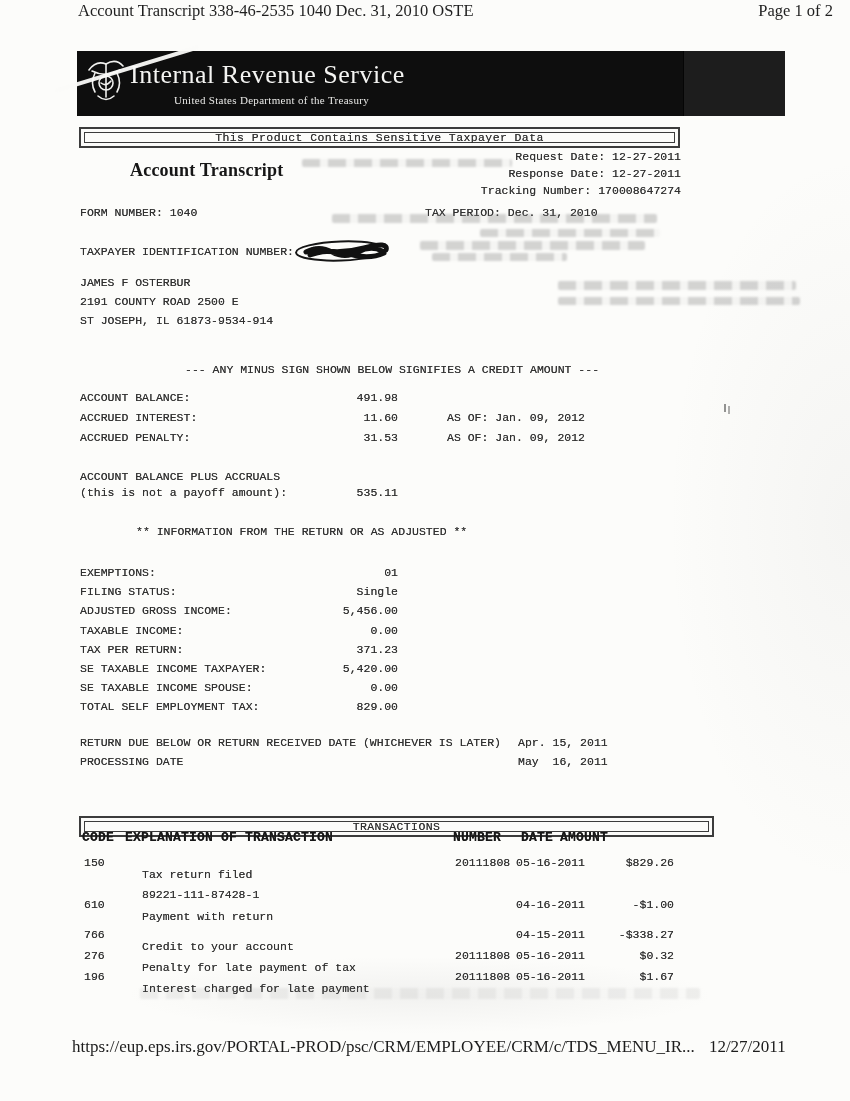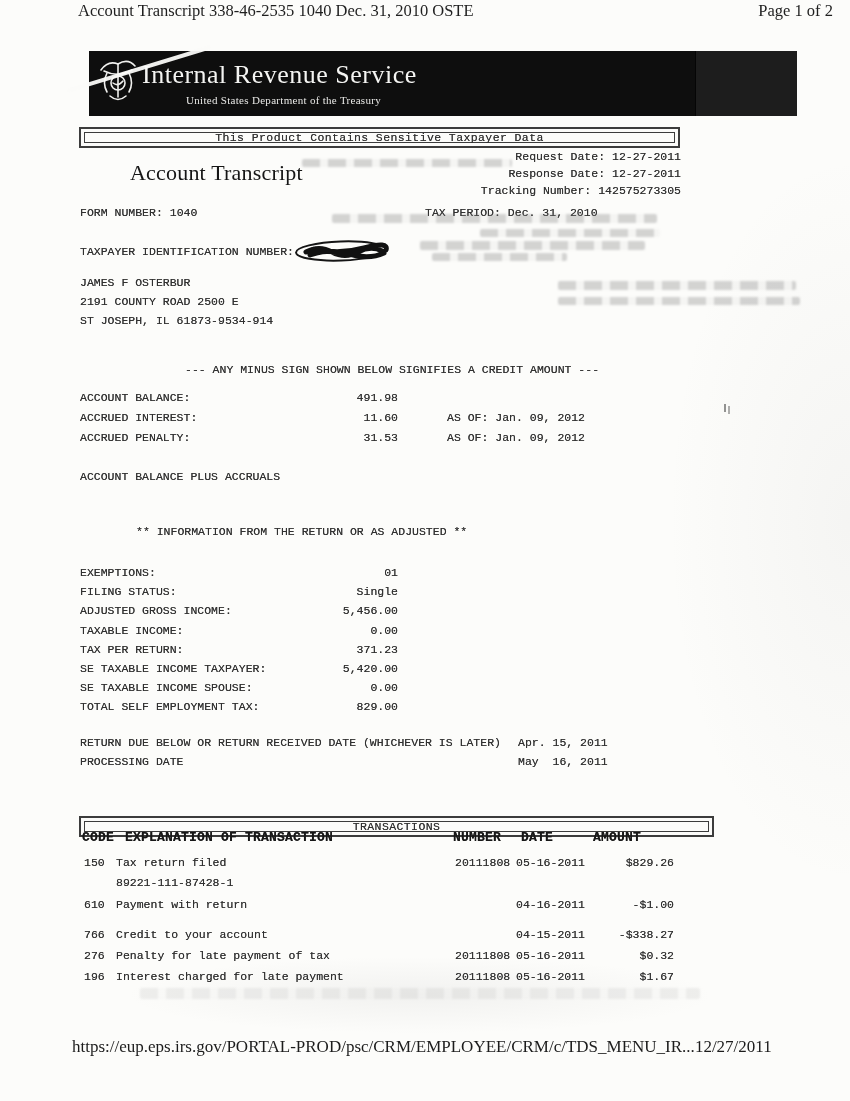--- a/index.html
+++ b/index.html
@@ -14,54 +14,54 @@
   }
   .abs { position:absolute; }
   .mono {
     font-family:"Liberation Mono","DejaVu Sans Mono",monospace;
     font-size:11.5px; color:#303030; white-space:pre;
     text-shadow:0 0 .4px rgba(45,45,45,.75);
   }
   .serif { font-family:"Liberation Serif","DejaVu Serif",serif; color:#1f1f1f; }
   .print-hdr { top:1px; left:78px; right:17px; display:flex; justify-content:space-between; font-size:16.5px; }
   
-  .banner { left:77px; top:51px; width:708px; height:65px; background:#0e0e0e;margin-left:12px; }
+  .banner { left:77px; top:51px; width:708px; height:65px; background:#0e0e0e; }
   .banner-seam { position:absolute; left:606px; top:0; width:102px; height:65px; background:#1d1d1d; border-left:1px solid #050505; }
   .banner-title { position:absolute; left:53px; top:9px; font-size:26px; color:#f4f4f2; letter-spacing:.5px; }
   .banner-sub { position:absolute; left:97px; top:43px; font-size:11px; color:#e9e9e7; letter-spacing:.3px; }
   .scratch { position:absolute; left:-22px; top:38px; width:150px; height:4px; background:#fbfbf9; transform:rotate(-17deg); transform-origin:left center; border-radius:2px; opacity:.95; }
   
   .boxed {
     position:absolute; left:79px; width:601px; height:21px;
     border:2px solid #3c3c3c;
     box-shadow: inset 0 0 0 3px #fbfbf9, inset 0 0 0 4px #3c3c3c;
     display:flex; align-items:center; justify-content:center;
   }
   .boxed .mono { font-size:11.5px; letter-spacing:.4px; }
-  .doc-title { left:130px; top:160px; font-size:22px; font-weight:normal; color:#161616; letter-spacing:.2px; }
+  .doc-title { left:130px; top:160px; font-size:18px; font-weight:bold; color:#161616; letter-spacing:.2px; }
   .meta-block { left:380px; top:148px; width:301px; text-align:right; line-height:17px; }
   
   .line { position:absolute; left:0; width:100%; height:14px; }
   .c-label { position:absolute; left:80px; }
   .c-value { position:absolute; left:230px; width:168px; text-align:right; }
   .c-asof  { position:absolute; left:447px; }
   .c-date  { position:absolute; left:518px; }
   
   .th { font-weight:bold; font-size:13px; color:#171717; letter-spacing:.2px; }
   .t-code { position:absolute; left:84px; }
-  .t-expl { position:absolute; left:116px; }
+  .t-expl { position:absolute; left:142px;margin-top:12px; }
   .t-cycle { position:absolute; left:455px; }
   .t-date { position:absolute; left:516px; width:70px; }
   .t-amount { position:absolute; left:560px; width:114px; text-align:right; }
   .h-code { position:absolute; left:82px; }
   .h-expl { position:absolute; left:125px; }
   .h-cycle { position:absolute; left:453px; }
   .h-date { position:absolute; left:521px; }
-  .h-amount { position:absolute; left:560px; width:114px; text-align:center; }
-  .footer-line { left:72px; top:1037px; display:flex; font-size:17px; color:#1c1c1c; }
+  .h-amount { position:absolute; left:560px; width:114px; text-align:left; }
+  .footer-line { left:72px; top:1037px; display:flex; gap:14px; font-size:17px; color:#1c1c1c; }
   
   .ghost {
     position:absolute; filter:blur(1px); border-radius:2px;
     background:repeating-linear-gradient(90deg, rgba(125,125,125,.32) 0 18px, rgba(125,125,125,.05) 18px 26px);
   }
   .speck { position:absolute; width:2px; height:8px; background:rgba(60,60,60,.55); box-shadow:4px 2px 0 0 rgba(60,60,60,.4); }
 </style>
 </head>
 <body>
 
@@ -92,21 +92,21 @@
   </div>
 
   <div class="boxed" style="top:127px">
     <span class="mono">This Product Contains Sensitive Taxpayer Data</span>
   </div>
 
   <div class="abs serif doc-title">Account Transcript</div>
   <div class="abs meta-block">
     <div class="mono"><span>Request Date:</span> <span>12-27-2011</span></div>
     <div class="mono"><span>Response Date:</span> <span>12-27-2011</span></div>
-    <div class="mono"><span>Tracking Number:</span> <span>142575273305</span></div>
+    <div class="mono"><span>Tracking Number:</span> <span>170008647274</span></div>
   </div>
 
   <div class="abs mono" style="left:80px;top:206px"><span>FORM NUMBER:</span> <span>1040</span></div>
   <div class="abs mono" style="left:425px;top:206px"><span>TAX PERIOD:</span> <span>Dec. 31, 2010</span></div>
 
   <div class="abs mono" style="left:80px;top:245px">TAXPAYER IDENTIFICATION NUMBER:</div>
   <svg class="abs" style="left:294px;top:239px" width="98" height="24" viewBox="0 0 98 24">
     <ellipse cx="47" cy="12" rx="45" ry="9.5" fill="none" stroke="#151515" stroke-width="2" transform="rotate(-2 47 12)"></ellipse>
     <path d="M12 13 Q25 6 38 13 T64 13 T88 12 M16 16 Q35 9 55 15 T90 14 M20 10 Q45 16 70 9 T92 11" fill="none" stroke="#111" stroke-width="5" stroke-linecap="round"></path>
   </svg>
@@ -126,20 +126,24 @@
     <span class="mono c-value">11.60</span>
     <span class="mono c-asof">AS OF: Jan. 09, 2012</span>
   </div>
   <div class="line" style="top:431px">
     <span class="mono c-label">ACCRUED PENALTY:</span>
     <span class="mono c-value">31.53</span>
     <span class="mono c-asof">AS OF: Jan. 09, 2012</span>
   </div>
 
   <div class="abs mono" style="left:80px;top:470px">ACCOUNT BALANCE PLUS ACCRUALS</div>
+  <div class="line" style="top:486px">
+    <span class="mono c-label">(this is not a payoff amount):</span>
+    <span class="mono c-value">535.11</span>
+  </div>
 
   <div class="abs mono" style="left:136px;top:525px">** INFORMATION FROM THE RETURN OR AS ADJUSTED **</div>
 
   <div class="line" style="top:566px">
     <span class="mono c-label">EXEMPTIONS:</span>
     <span class="mono c-value">01</span>
   </div>
   <div class="line" style="top:585px">
     <span class="mono c-label">FILING STATUS:</span>
     <span class="mono c-value">Single</span>

